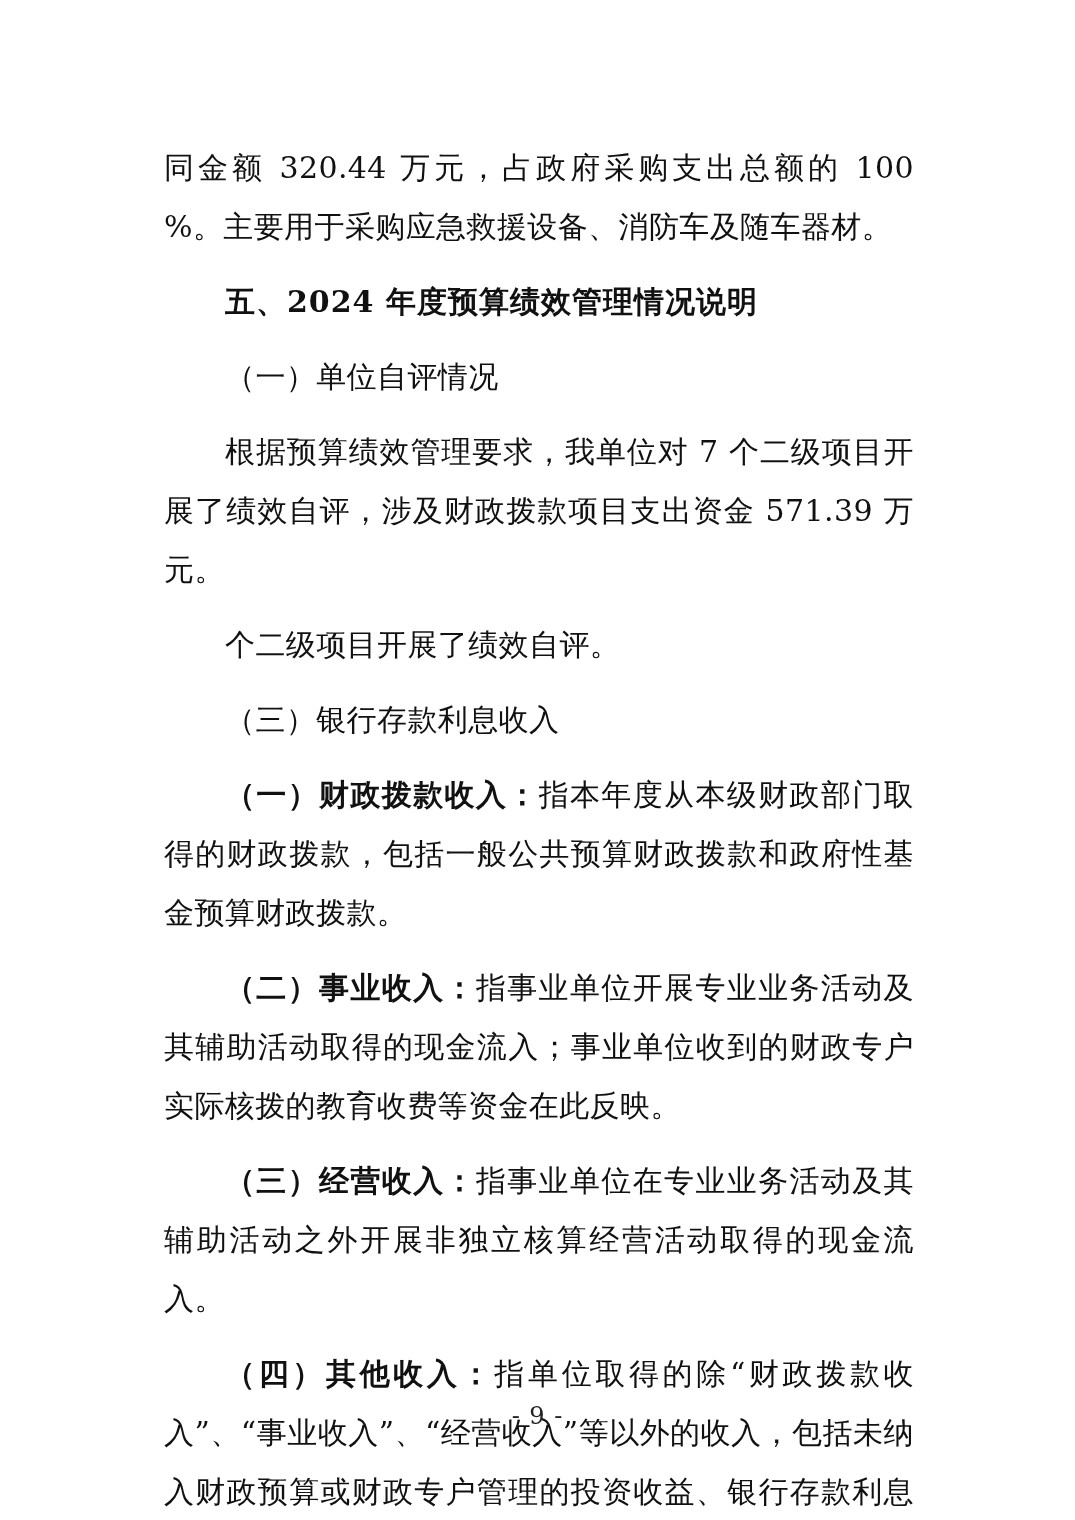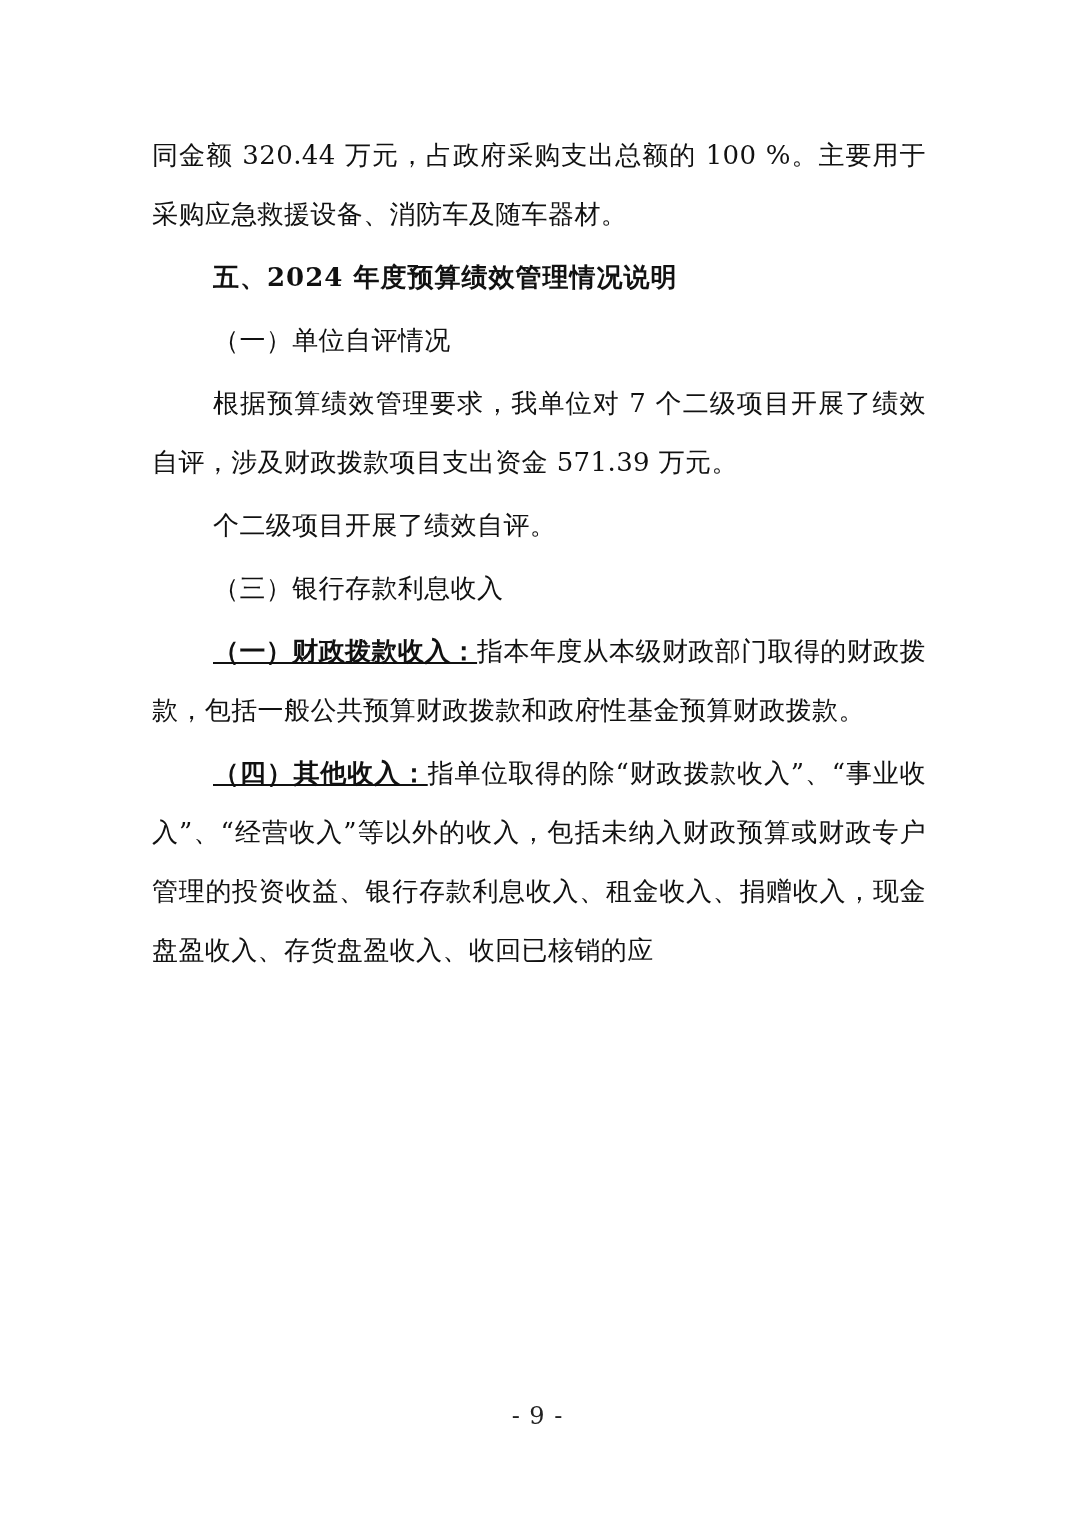--- a/index.html
+++ b/index.html
@@ -17,38 +17,37 @@
     font-family: "DejaVu Serif", "Liberation Serif", serif;
     color: #111111;
   }
   .content {
     position: absolute;
     left: 148px;
     top: 122px;
     width: 782px;
   }
   p {
-    margin: 4px;
-    font-size: 26px;
+    margin: 16px;
+    font-size: 30px;
     line-height: 59px;
     text-align: justify;
     text-justify: inter-ideograph;
     letter-spacing: 0.4px;
   }
   .indent {
     text-indent: 61px;
   }
   .heading {
     font-weight: bold;
     text-indent: 61px;
     letter-spacing: 1px;
   }
   .bold-lead {
     font-weight: bold;
-    text-decoration: underline;
   }
   .footer {
     position: absolute;
     left: 0;
     right: 0;
     top: 1402px;
     text-align: center;
     font-size: 24px;
     font-family: "DejaVu Serif", "Liberation Serif", serif;
     color: #222;
@@ -74,21 +73,27 @@
     <p class="indent">个二级项目开展了绩效自评。</p>
 
     <p class="indent">（三）银行存款利息收入</p>
 
 
 
     <p class="indent">
       <span class="bold-lead">（一）财政拨款收入：</span><span>指本年度从本级财政部门取得的财政拨款，包括一般公共预算财政拨款和政府性基金预算财政拨款。</span>
     </p>
 
+    <p class="indent">
+      <span class="bold-lead">（二）事业收入：</span><span>指事业单位开展专业业务活动及其辅助活动取得的现金流入；事业单位收到的财政专户实际核拨的教育收费等资金在此反映。</span>
+    </p>
 
+    <p class="indent">
+      <span class="bold-lead">（三）经营收入：</span><span>指事业单位在专业业务活动及其辅助活动之外开展非独立核算经营活动取得的现金流入。</span>
+    </p>
 
     <p class="indent">
       <span class="bold-lead">（四）其他收入：</span><span>指单位取得的除“财政拨款收入”、“事业收入”、“经营收入”等以外的收入，包括未纳入财政预算或财政专户管理的投资收益、银行存款利息收入、租金收入、捐赠收入，现金盘盈收入、存货盘盈收入、收回已核销的应</span>
     </p>
 
   </div>
 
   <div class="footer">- 9 -</div>
 
 </div>

